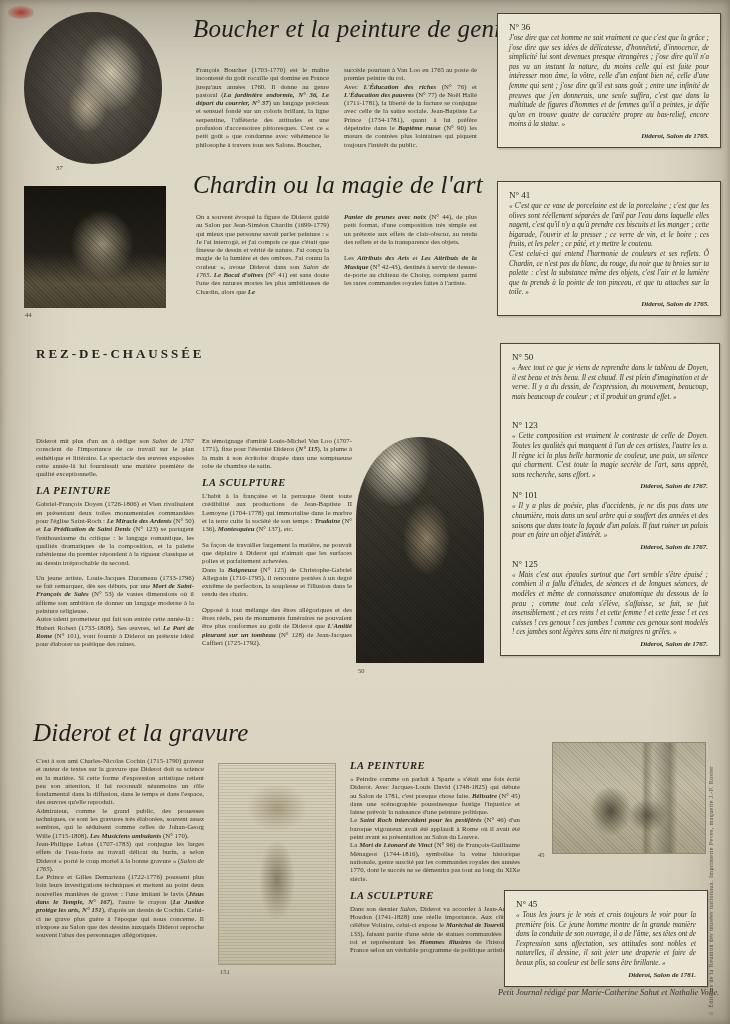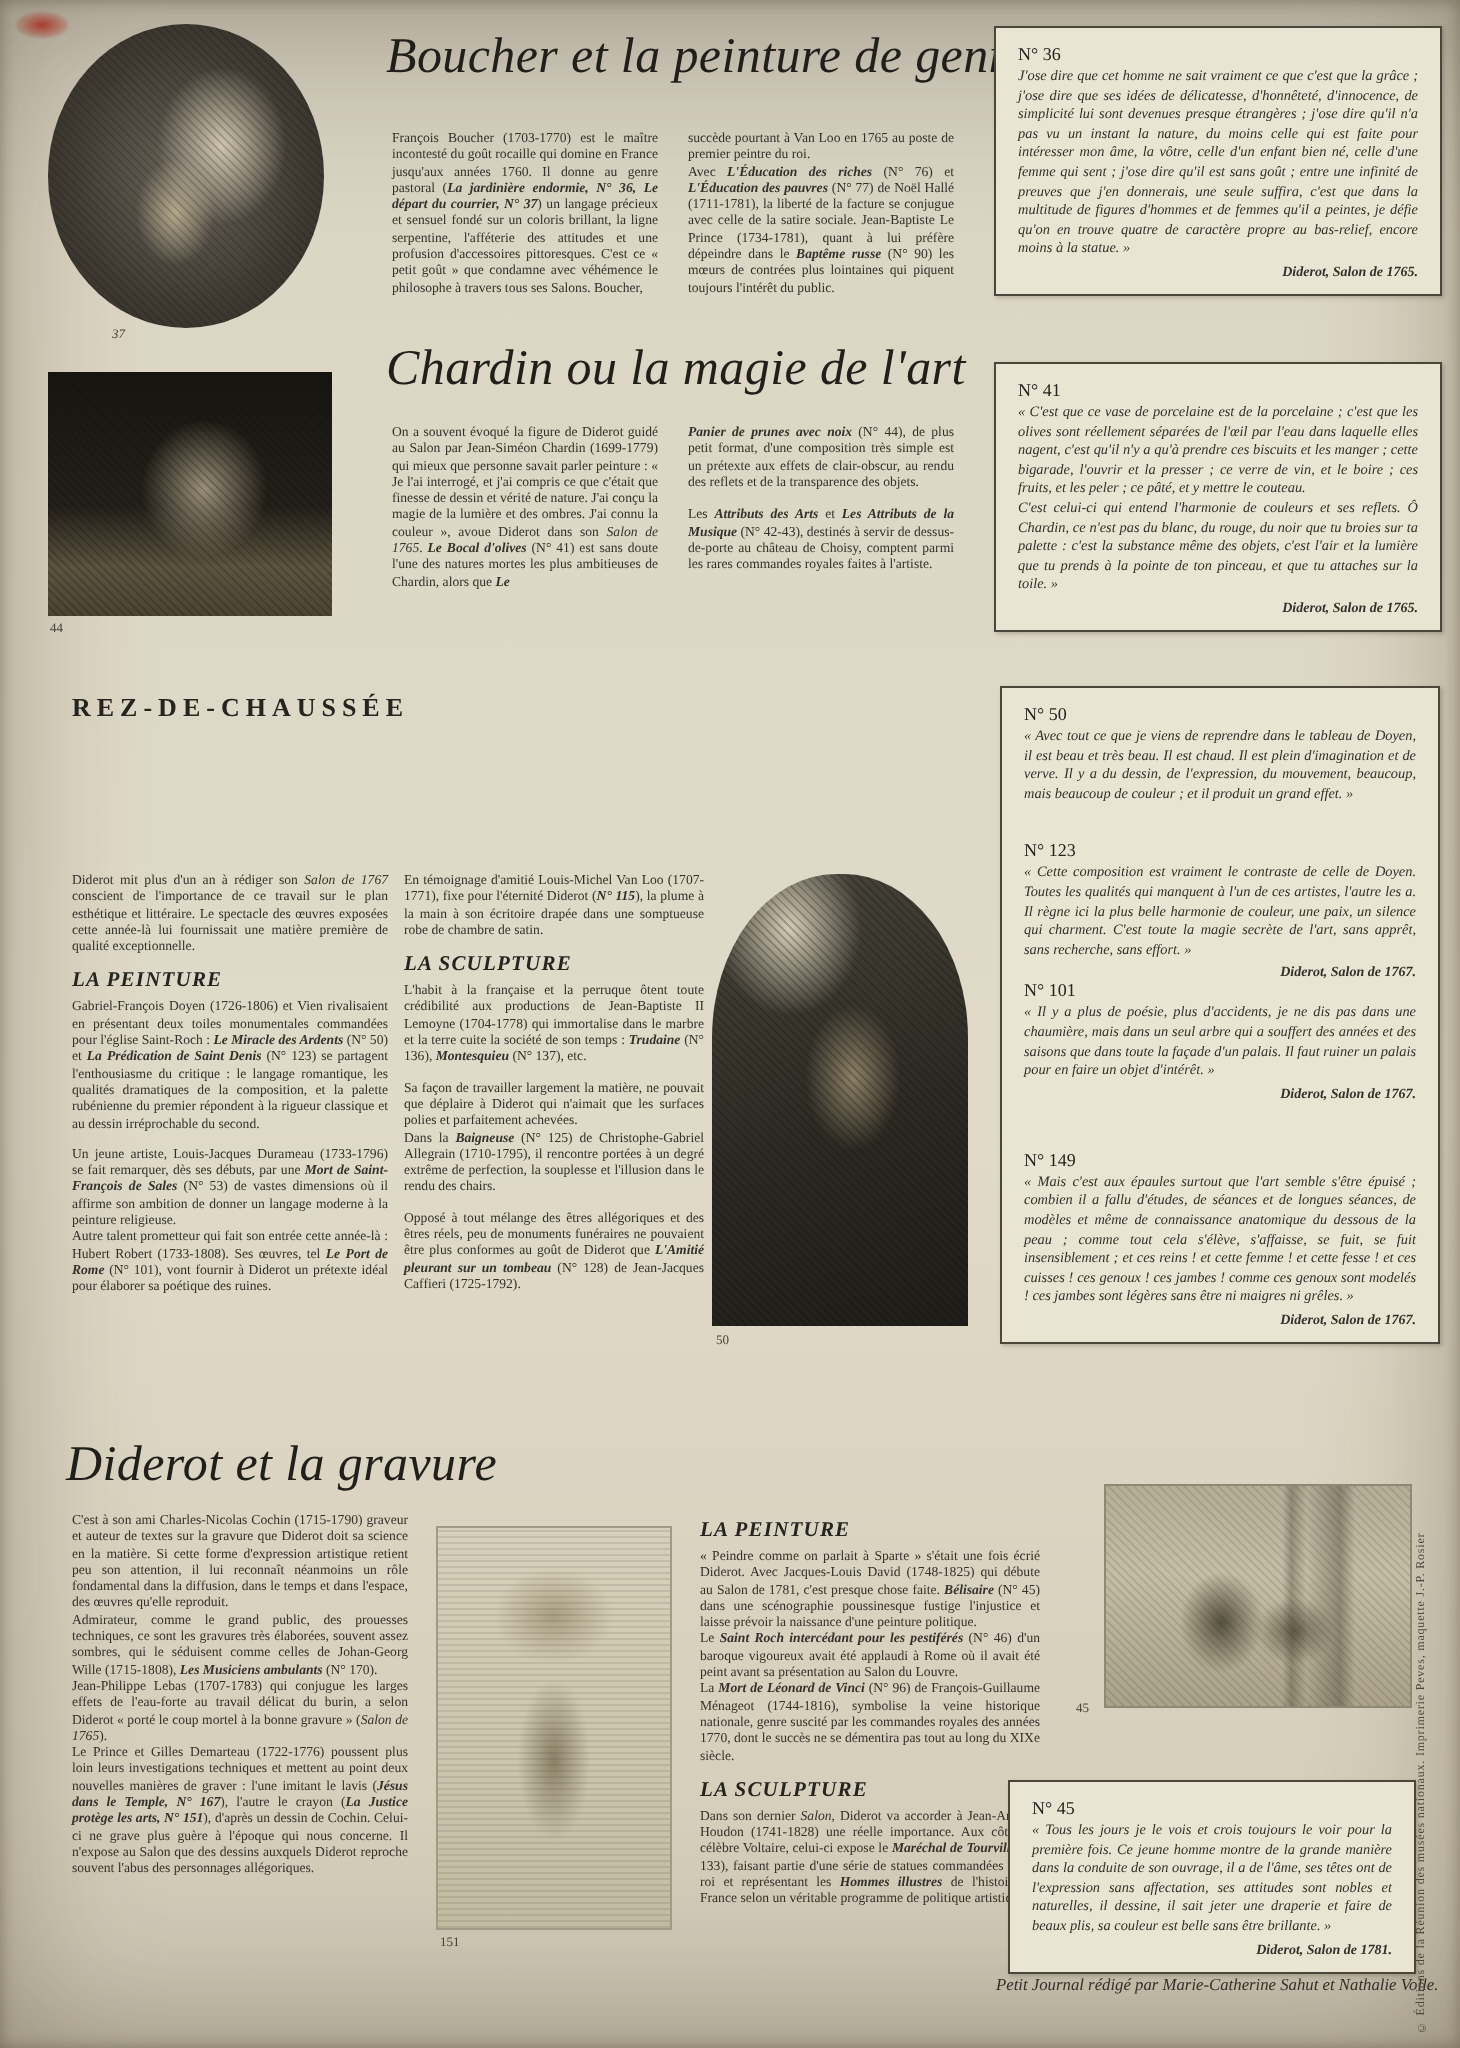--- a/index.html
+++ b/index.html
@@ -20,21 +20,21 @@
   .body{font-size:6.8px;line-height:8.3px;text-align:justify;white-space:pre-line;margin:0 0 7px 0;color:#34312a;}
   .seg-b{font-weight:bold;font-style:italic;}
   .seg-i{font-style:italic;}
   
   .quote-box{background:#eae4d2;border:1px solid #4a463c;padding:8px 11px 7px 11px;box-shadow:1px 1px 2px rgba(60,50,30,.25);}
   .q-num{font-weight:normal;font-size:9px;color:#26241f;margin-bottom:2px;}
   .q-text{font-style:italic;font-size:7.2px;line-height:9.6px;text-align:justify;white-space:pre-line;color:#33302a;}
   .q-attr{font-style:italic;font-size:7px;text-align:right;margin-top:2px;color:#33302a;font-weight:bold;}
   .q-gap-lg{margin-bottom:18px;}
   .q-gap-md{margin-bottom:0;}
-  .q-gap-sm{margin-bottom:24px;}
+  .q-gap-sm{margin-bottom:8px;}
   
   .caption{font-size:6.5px;color:#46423a;}
   
   .thumb{display:block;}
   .img-boucher{
     border-radius:50%;
     background:
       repeating-linear-gradient(45deg, rgba(20,18,14,.18) 0 1px, transparent 1px 3px),
       radial-gradient(ellipse 46px 56px at 63% 40%, #cfc6ae 0%, rgba(207,198,174,0) 70%),
       radial-gradient(ellipse 28px 38px at 46% 62%, #b4a98e 0%, rgba(180,169,142,0) 70%),
@@ -160,21 +160,21 @@
       <div class="q-num">N° 123</div>
       <div class="q-text">« Cette composition est vraiment le contraste de celle de Doyen. Toutes les qualités qui manquent à l'un de ces artistes, l'autre les a. Il règne ici la plus belle harmonie de couleur, une paix, un silence qui charment. C'est toute la magie secrète de l'art, sans apprêt, sans recherche, sans effort. »</div>
       <div class="q-attr">Diderot, Salon de 1767.</div>
     </div>
     <div class="q-gap-sm">
       <div class="q-num">N° 101</div>
       <div class="q-text">« Il y a plus de poésie, plus d'accidents, je ne dis pas dans une chaumière, mais dans un seul arbre qui a souffert des années et des saisons que dans toute la façade d'un palais. Il faut ruiner un palais pour en faire un objet d'intérêt. »</div>
       <div class="q-attr">Diderot, Salon de 1767.</div>
     </div>
     <div>
-      <div class="q-num">N° 149</div>
+      <div class="q-num">N° 125</div>
       <div class="q-text">« Mais c'est aux épaules surtout que l'art semble s'être épuisé ; combien il a fallu d'études, de séances et de longues séances, de modèles et même de connaissance anatomique du dessous de la peau ; comme tout cela s'élève, s'affaisse, se fuit, se fuit insensiblement ; et ces reins ! et cette femme ! et cette fesse ! et ces cuisses ! ces genoux ! ces jambes ! comme ces genoux sont modelés ! ces jambes sont légères sans être ni maigres ni grêles. »</div>
       <div class="q-attr">Diderot, Salon de 1767.</div>
     </div>
   </div>
 
   <div class="abs h-big" style="left:33px;top:720px;font-size:25px">Diderot et la gravure</div>
   <div class="abs col" style="left:36px;top:757px;width:168px">
     <p class="body"><span>C'est à son ami Charles-Nicolas Cochin (1715-1790) graveur et auteur de textes sur la gravure que Diderot doit sa science en la matière. Si cette forme d'expression artistique retient peu son attention, il lui reconnaît néanmoins un rôle fondamental dans la diffusion, dans le temps et dans l'espace, des œuvres qu'elle reproduit.
 Admirateur, comme le grand public, des prouesses techniques, ce sont les gravures très élaborées, souvent assez sombres, qui le séduisent comme celles de Johan-Georg Wille (1715-1808), </span><span class="seg-b">Les Musiciens ambulants</span><span> (N° 170).
 Jean-Philippe Lebas (1707-1783) qui conjugue les larges effets de l'eau-forte au travail délicat du burin, a selon Diderot « porté le coup mortel à la bonne gravure » (</span><span class="seg-i">Salon de 1765</span><span>).

